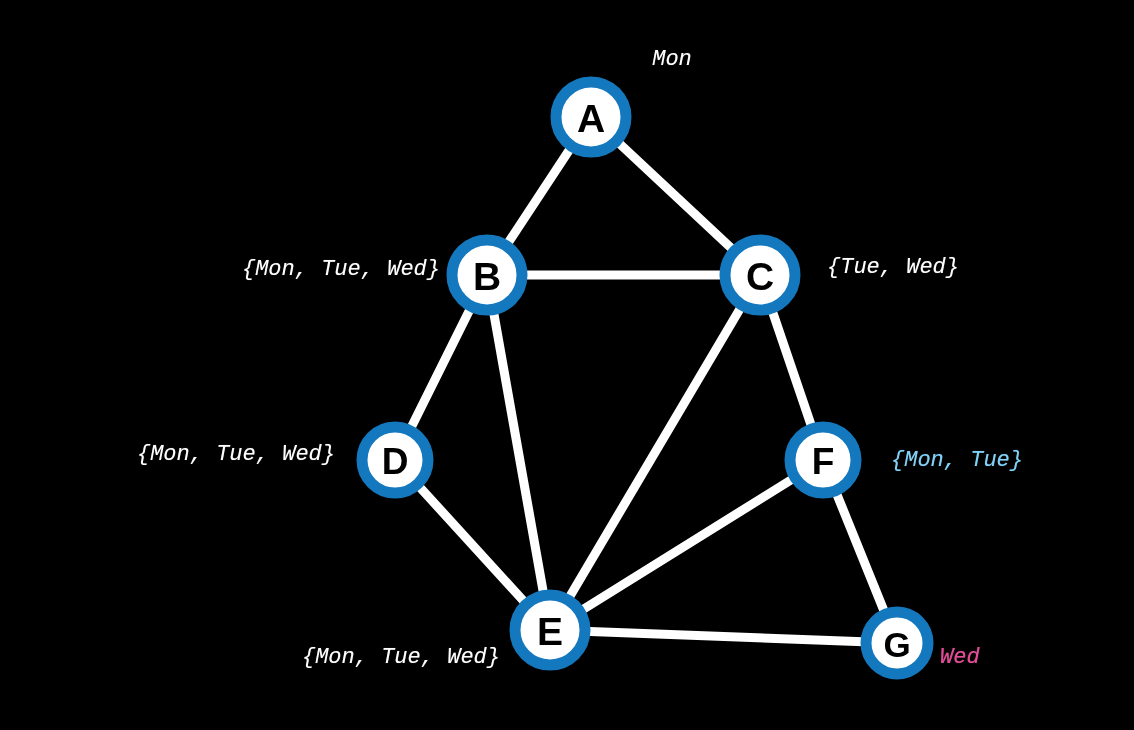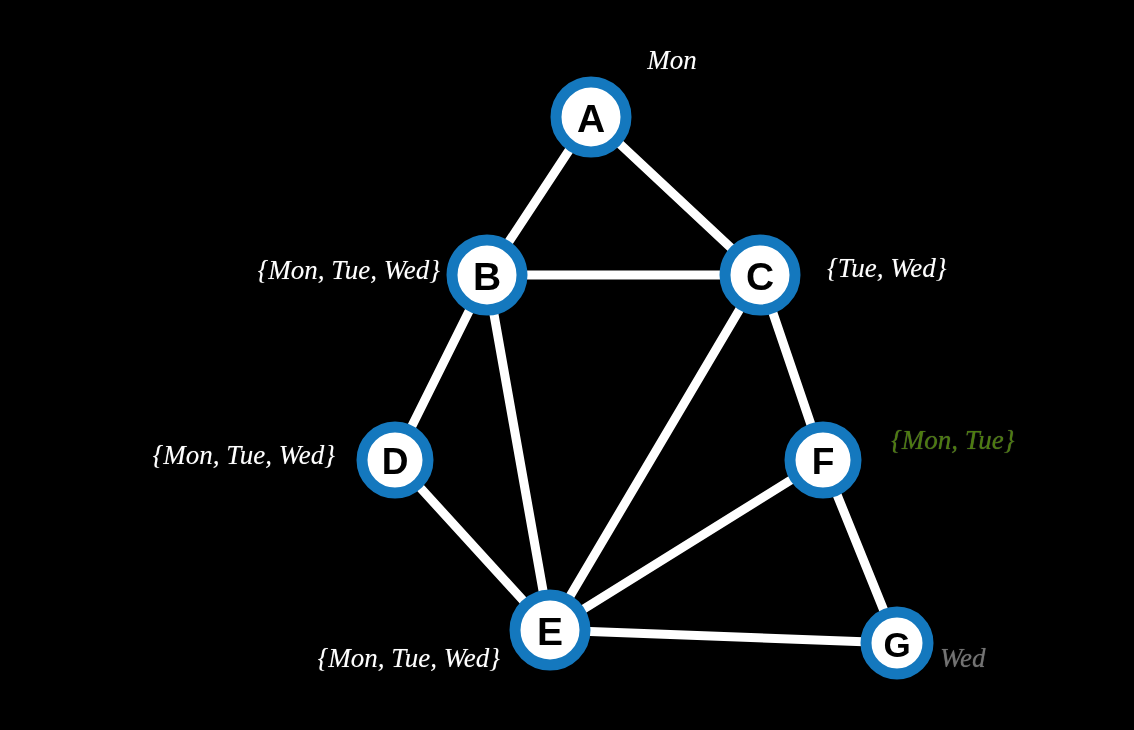--- a/index.html
+++ b/index.html
@@ -40,23 +40,23 @@
     font-family: "Liberation Sans", sans-serif;
     font-weight: bold;
     fill: #000000;
     text-anchor: middle;
     dominant-baseline: central;
     letter-spacing: 0px;
   }
   .domain-label {
     position: absolute;
     color: #ffffff;
-    font-family: Liberation Serif, serif;
+    font-family: Liberation Mono, monospace;
     font-style: italic;
-    font-size: 27px;
+    font-size: 22px;
     line-height: 1;
     white-space: nowrap;
     text-shadow: 0 0 1px rgba(255,255,255,0.35);
   }
   .lbl-right { transform: translate(0, -50%); }
   .lbl-left  { transform: translate(-100%, -50%); }
   .lbl-center{ transform: translate(-50%, -50%); }
 </style>
 </head>
 <body>
@@ -105,17 +105,17 @@
           <circle cx="897" cy="643" r="31" class="node-ring" fill="#FFFFFF" stroke="#1478BE" stroke-width="10"></circle>
           <text x="897" y="644" class="node-letter" font-size="35" fill="#000000">G</text>
         </g>
       </g>
   </svg>
   <div id="labels-layer">
       <div class="domain-label lbl-center" style="left: 672px; top: 60px; color: rgb(255, 255, 255);">Mon</div>
       <div class="domain-label lbl-left" style="left: 440px; top: 270px; color: rgb(255, 255, 255);">{Mon, Tue, Wed}</div>
       <div class="domain-label lbl-right" style="left: 827px; top: 268px; color: rgb(255, 255, 255); text-align: right;">{Tue, Wed}</div>
       <div class="domain-label lbl-left" style="left: 335px; top: 455px; color: rgb(255, 255, 255);">{Mon, Tue, Wed}</div>
-      <div class="domain-label lbl-right" style="left: 891px; top: 440px; color: #4d7c0f;">{Mon, Tue}</div>
+      <div class="domain-label lbl-right" style="left: 891px; top: 461px; color: #7dd3fc;">{Mon, Tue}</div>
       <div class="domain-label lbl-left" style="left: 500px; top: 658px; color: rgb(255, 255, 255);">{Mon, Tue, Wed}</div>
-      <div class="domain-label lbl-right" style="left: 940px; top: 658px; color: #737373;">Wed</div>
+      <div class="domain-label lbl-right" style="left: 940px; top: 658px; color: #ec4899;">Wed</div>
     </div>
 </div>
 
 </body></html>

